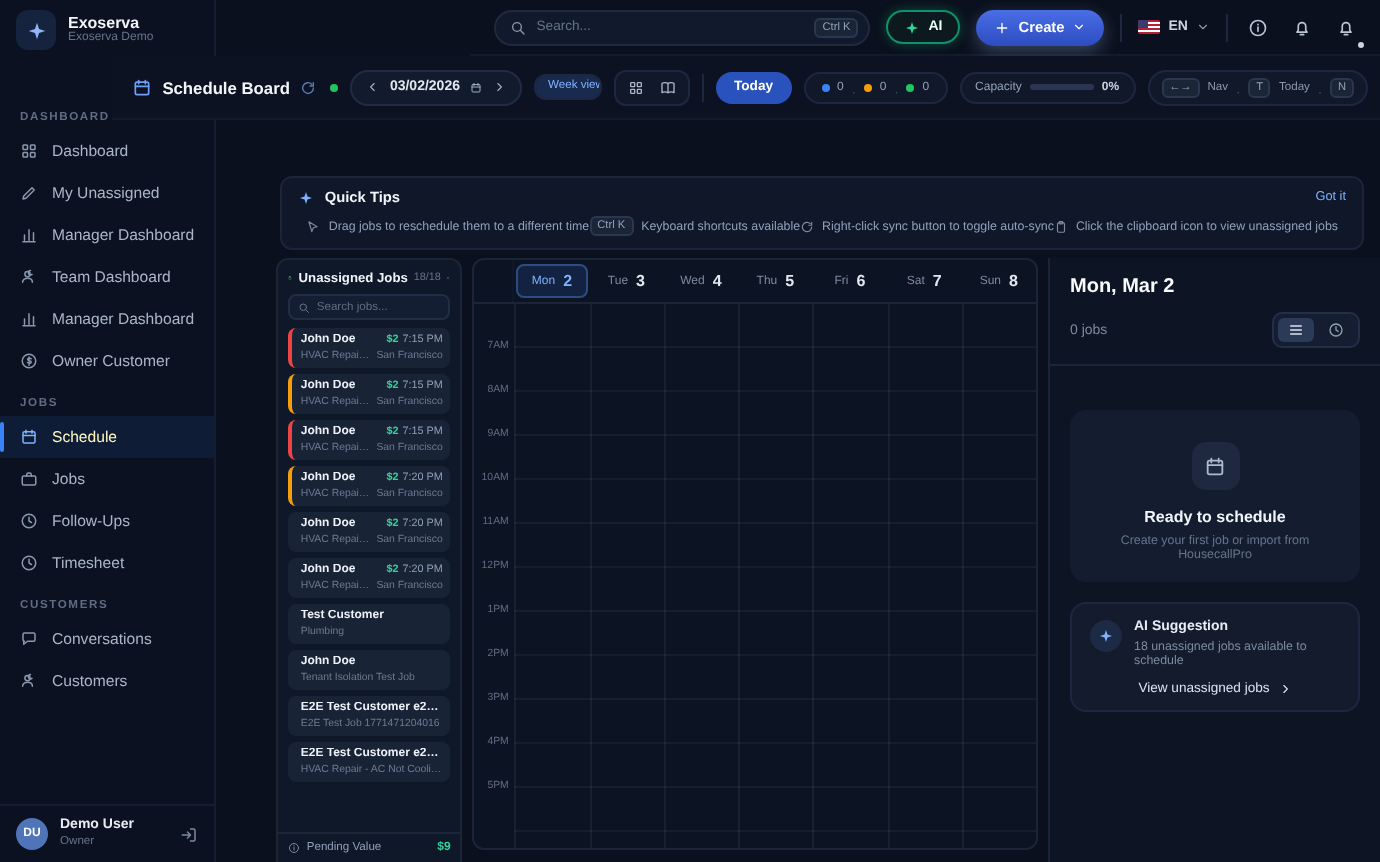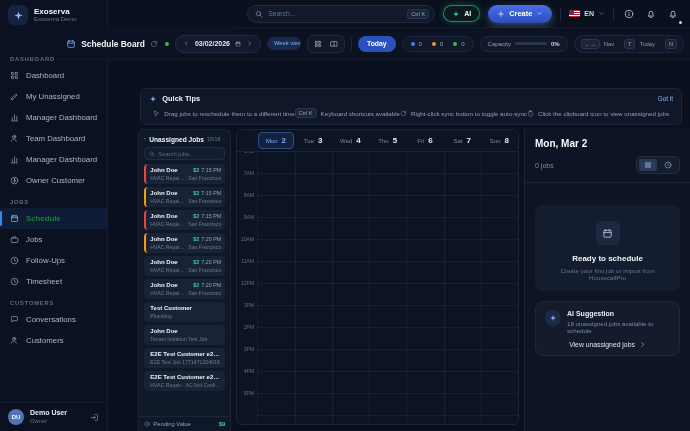--- a/index.html
+++ b/index.html
@@ -12,21 +12,21 @@
   .brand { display:flex; align-items:center; gap:6px; padding:5px 8px; height:30px; }
   .brand-logo { width:20px; height:20px; border-radius:6px; background:#16233f; color:#93b4f8; display:flex; align-items:center; justify-content:center; font-size:10px; }
   .brand-name { font-size:8px; font-weight:bold; color:#f1f5f9; line-height:1.2; }
   .brand-sub { font-size:6px; color:#64748b; line-height:1.2; }
   .nav { flex:1; overflow:hidden; padding:4px 0 0 0; }
   .nav-header { font-size:5.8px; letter-spacing:.8px; color:#5b6activity778;} 
   .nav-header { color:#5f6c84; padding:8px 10px 3px 10px; font-weight:bold; }
   .nav-item { display:flex; align-items:center; gap:7px; height:21px; padding:0 8px 0 10px; color:#aab6c8; cursor:pointer; position:relative; }
   .nav-item .ic { width:9px; height:9px; color:#8b98ad; }
   .nav-item span.lbl { font-size:7.8px; white-space:nowrap; }
-  .nav-item.active { background:rgba(59,130,246,.10); color:#15803d;font-weight:bold; }
+  .nav-item.active { background:rgba(59,130,246,.10); color:#fef9c3; }
   .nav-item.active .ic { color:#7fb2ff; }
   .nav-item.active::before { content:""; position:absolute; left:0; top:3px; bottom:3px; width:2px; background:#3b82f6; border-radius:2px; }
   .user-row { border-top:1px solid #151e31; display:flex; align-items:center; gap:6px; padding:6px 8px; }
   .avatar { width:16px; height:16px; border-radius:50%; background:#4f74b8; color:#fff; font-size:6px; font-weight:bold; display:flex; align-items:center; justify-content:center; }
   .user-name { font-size:7px; font-weight:bold; color:#e8edf5; line-height:1.25; }
   .user-role { font-size:5.8px; color:#64748b; line-height:1.25; }
   .user-row .ic { width:9px; height:9px; color:#7c8aa0; margin-left:auto; }
 
   
   .main { flex:1; display:flex; flex-direction:column; min-width:0;align-items:flex-end; }

